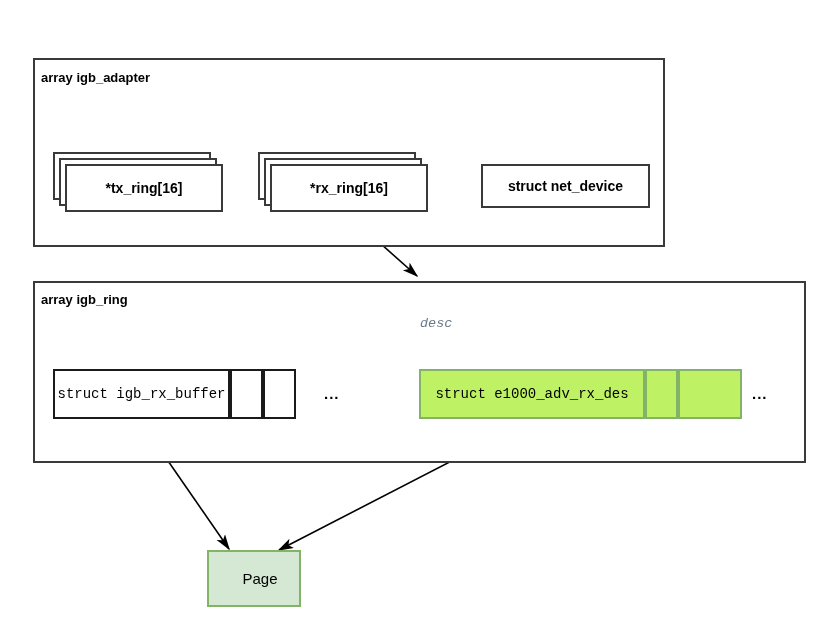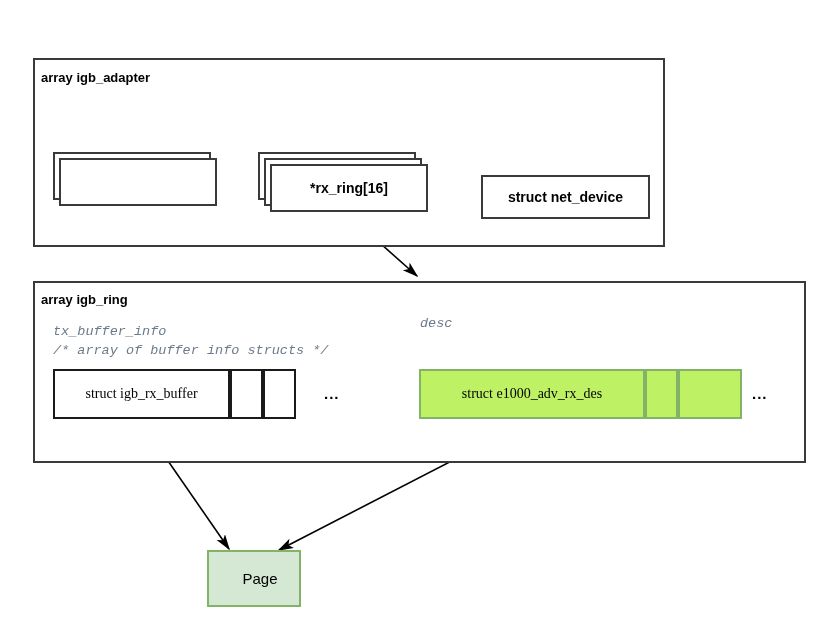--- a/index.html
+++ b/index.html
@@ -80,21 +80,21 @@
     line-height: 19px;
   }
 
   
   .cell {
     position: absolute;
     box-sizing: border-box;
     display: flex;
     align-items: center;
     justify-content: center;
-    font-family: Liberation Serif, serif;
+    font-family: Liberation Mono, monospace;
     font-size: 14px;
     color: #000000;
     white-space: nowrap;
   }
   .cell-white {
     background: #ffffff;
     border: 2px solid #1a1a1a;
   }
   .cell-green {
     background: #bef264;
@@ -152,35 +152,34 @@
 
     <line x1="533" y1="419" x2="279" y2="550" stroke="#000000" stroke-width="1.6" marker-end="url(#ah)"></line>
   </svg>
 
   <div class="container-box" style="left:33px; top:58px; width:632px; height:189px;"></div>
   <div class="container-title" style="left:41px; top:70px;">array igb_adapter</div>
 
   <div class="stack" style="left:53px; top:152px; width:170px; height:62px;">
     <div class="stack-layer" style="left:0px; top:0px; width:158px; height:48px;"></div>
     <div class="stack-layer" style="left:6px; top:6px; width:158px; height:48px;"></div>
+    <div class="stack-layer stack-front" style="left:12px; top:12px; width:158px; height:48px;">*tx_ring[16]</div>
   </div>
 
   <div class="stack" style="left:258px; top:152px; width:170px; height:62px;">
     <div class="stack-layer" style="left:0px; top:0px; width:158px; height:48px;"></div>
     <div class="stack-layer" style="left:6px; top:6px; width:158px; height:48px;"></div>
     <div class="stack-layer stack-front" style="left:12px; top:12px; width:158px; height:48px;">*rx_ring[16]</div>
   </div>
 
-  <div class="plain-box" style="left:481px; top:164px; width:169px; height:44px;margin-top:11px;">struct net_device</div>
+  <div class="plain-box" style="left:481px; top:164px; width:169px; height:44px;">struct net_device</div>
 
   <div class="container-box" style="left:33px; top:281px; width:773px; height:182px;"></div>
   <div class="container-title" style="left:41px; top:292px;">array igb_ring</div>
 
-  <div class="field-label" style="left:53px; top:322px;">tx_buffer_info</div>
-  <div class="field-label" style="left:53px; top:341px;">/* array of buffer info structs */</div>
 
   <div class="cell cell-white" style="left:53px; top:369px; width:177px; height:50px;">struct igb_rx_buffer</div>
   <div class="cell cell-white" style="left:230px; top:369px; width:33px; height:50px;"></div>
   <div class="cell cell-white" style="left:263px; top:369px; width:33px; height:50px;"></div>
   <div class="ellipsis" style="left:324px; top:385px;">...</div>
 
   <div class="field-label" style="left:420px; top:314px;">desc</div>
 
   <div class="cell cell-green" style="left:419px; top:369px; width:226px; height:50px;">struct e1000_adv_rx_des</div>
   <div class="cell cell-green" style="left:645px; top:369px; width:33px; height:50px;"></div>

